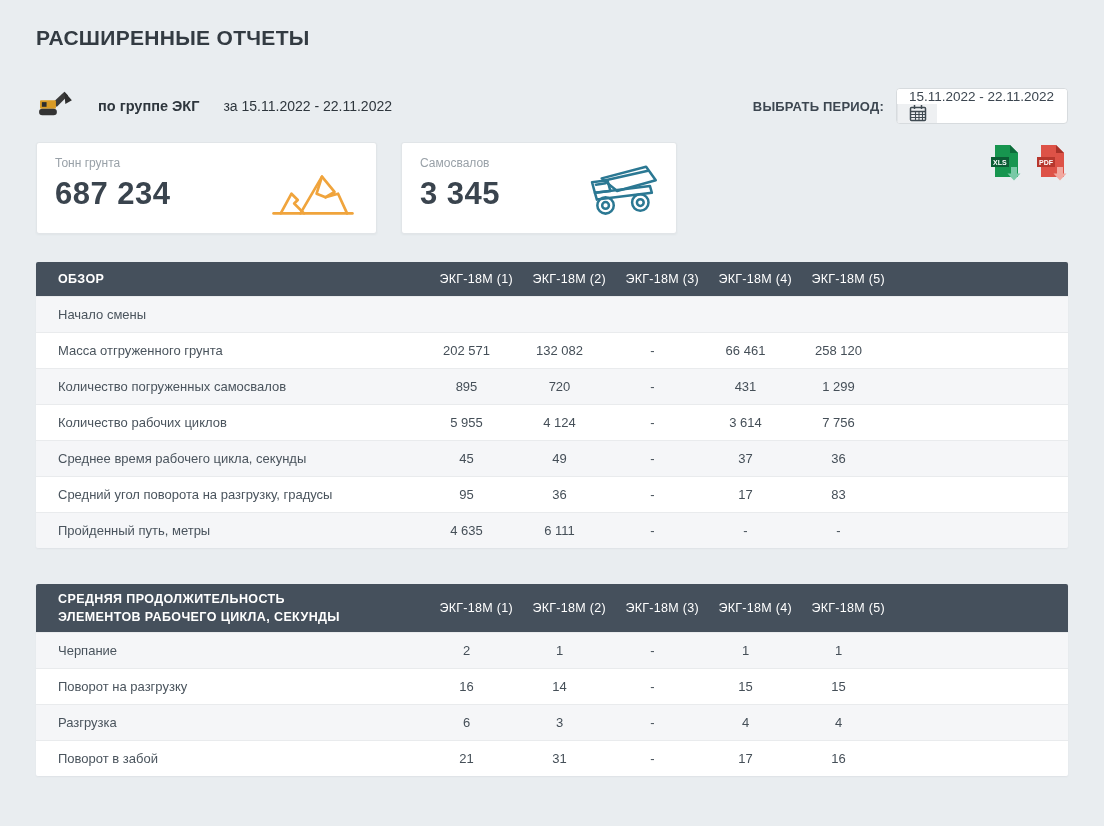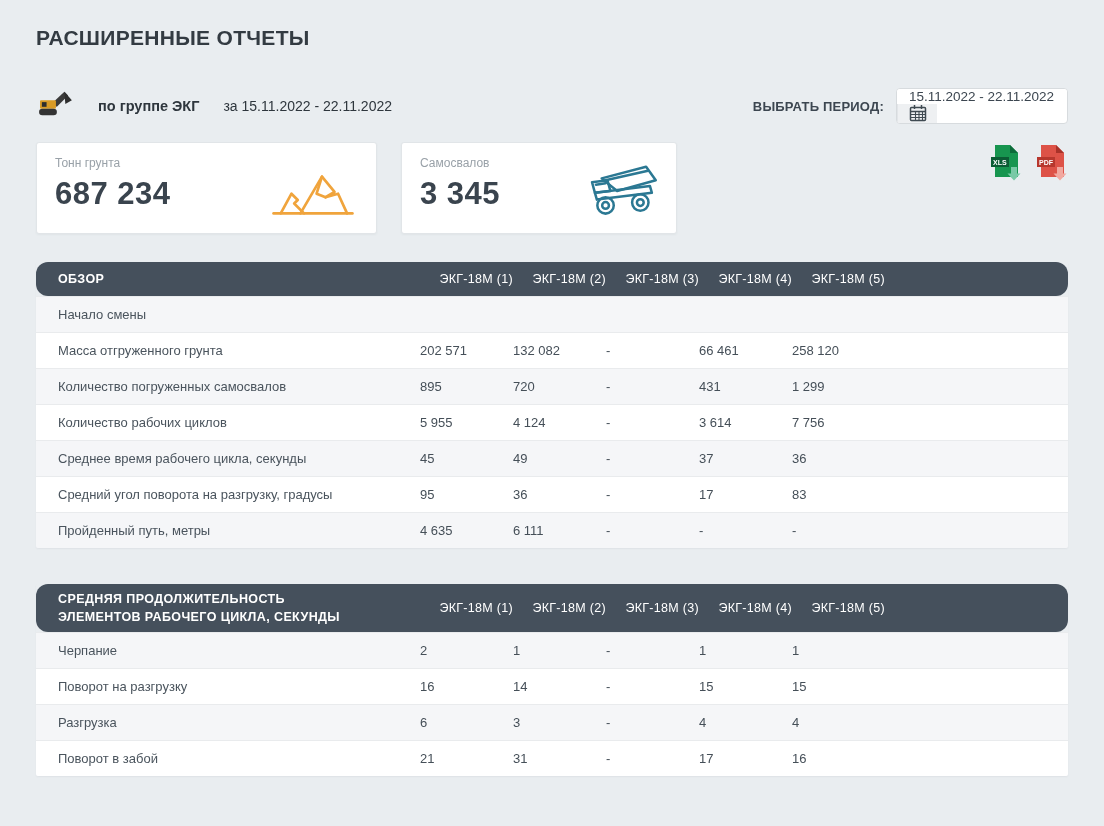--- a/index.html
+++ b/index.html
@@ -98,21 +98,20 @@
     overflow: hidden;
   }
   .data-table + .data-table { margin-top: 36px; }
   .t-head {
     background: #45505c;
     color: #fff;
     display: flex;
     align-items: center;
     min-height: 34px;
     padding: 6px 0;
-    border-radius: 12px;
   }
   .t-title {
     flex: 0 0 384px;
     padding-left: 22px;
     padding-right: 30px;
     font-size: 12.5px;
     font-weight: bold;
     letter-spacing: .4px;
     line-height: 1.45;
   }
@@ -127,21 +126,21 @@
   .t-row {
     display: flex;
     align-items: center;
     height: 36px;
     background: #fff;
     border-top: 1px solid #e9ebed;
   }
   .t-row:first-of-type { border-top: none; }
   .t-row.odd { background: #f5f6f8; }
   .t-label { flex: 0 0 384px; padding-left: 22px; font-size: 13px; color: #4a545d; }
-  .t-cell { flex: 0 0 93px; font-size: 13px; color: #454f58; }
+  .t-cell { flex: 0 0 93px; text-align: center; font-size: 13px; color: #454f58; }
 </style>
 </head>
 <body>
 
 <div class="page">
 
   <h1 class="page-title">РАСШИРЕННЫЕ ОТЧЕТЫ</h1>
 
   <div class="meta-row">
     <div class="meta-left">

